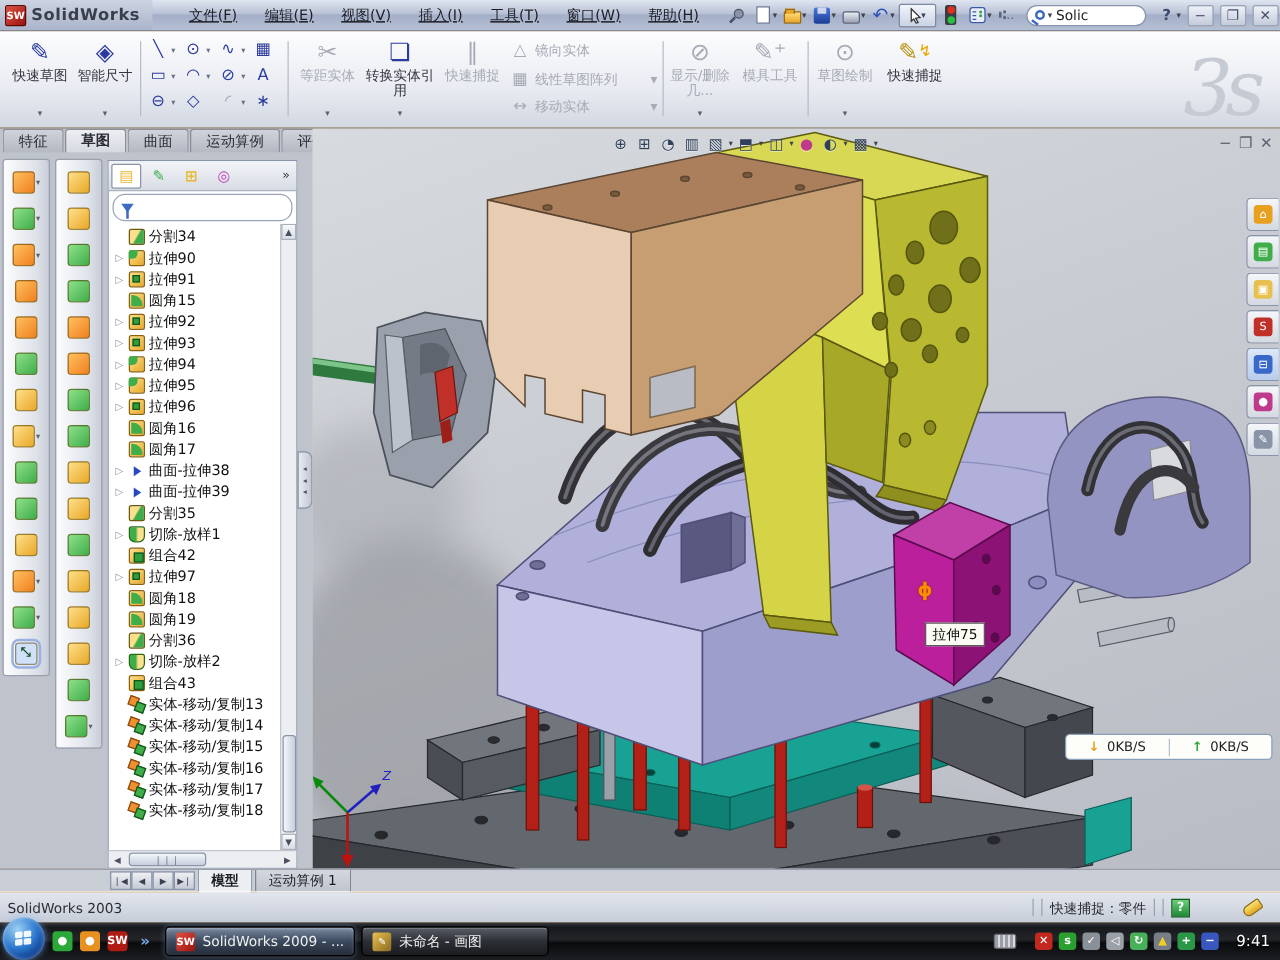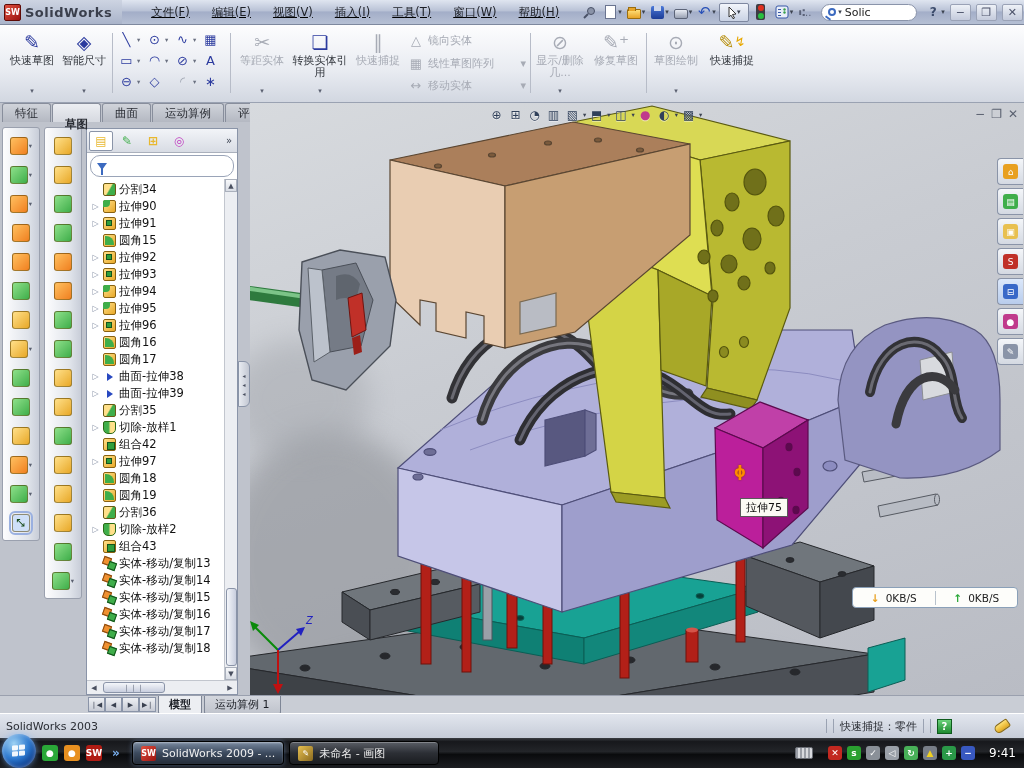--- a/index.html
+++ b/index.html
@@ -57,21 +57,21 @@
   .rowitem { display:flex; align-items:center; gap:4px; font-size:11px; color:#a7abb5; height:19px; }
   .rowitem .ric { font-size:13px; color:#a7abb5; width:16px; text-align:center; }
   #watermark { position:absolute; right:18px; top:18px; font-family:"DejaVu Serif","Liberation Serif",serif; font-style:italic; font-size:62px; color:#c6cad2; line-height:56px; letter-spacing:-6px; }
 
   
   #main { position:absolute; left:0; top:103px; width:1024px; height:592px; background:#bfc3cc; }
   #cmdtabs { position:absolute; left:2px; top:0; display:flex; height:19px; }
   .ctab { font-size:11.5px; color:#2a2d34; background:linear-gradient(#d0d3da,#b4b8c2);
     border:1px solid #888e9c; border-bottom:none; padding:2px 12px 0; margin-right:1px;
     border-radius:3px 3px 0 0; }
-  .ctab.active { background:linear-gradient(#eceef2,#d6d9e0); font-weight:bold; padding-top:13px; height:19px; z-index:2; }
+  .ctab.active { background:linear-gradient(#eceef2,#d6d9e0); font-weight:bold; padding-top:1px; height:19px; z-index:2; }
 
   
   .toolcol { position:absolute; width:38px; border:1px solid #9aa0ae; border-radius:3px;
     background:linear-gradient(90deg,#fdfdfe,#dfe3ea 70%,#c8cdd8); padding:3px 0; }
   .tico { height:29px; display:flex; align-items:center; justify-content:center; gap:1px; }
   .tglyph { width:18px; height:18px; border-radius:3px; border:1px solid rgba(90,70,10,.55);
     display:flex; align-items:center; justify-content:center; font-size:10px; color:#174a1a; font-weight:bold; }
   .tico .tdd { font-size:6.5px; color:#5a6070; }
   .tico.selected .tglyph { outline:2px solid #9ab0e0; outline-offset:1px; background:#cfe0f8 !important; }
 
@@ -347,32 +347,33 @@
         </div>
     </div>
     <div class="tb-sep" style="left:530px;"></div>
     <div class="tb-big disabled" style="left:534px;">
       <span class="bicon">⊘</span>
       <span class="blabel">显示/删除几...</span>
         <span class="bdd">▾</span>
     </div>
     <div class="tb-big disabled" style="left:590px;">
       <span class="bicon">✎⁺</span>
-      <span class="blabel">修复草图</span>
+      <span class="blabel">模具工具</span>
     </div>
     <div class="tb-sep" style="left:646px;"></div>
     <div class="tb-big disabled" style="left:650px;">
       <span class="bicon">⊙</span>
       <span class="blabel">草图绘制</span>
         <span class="bdd">▾</span>
     </div>
     <div class="tb-big" style="left:706px;">
       <span class="bicon" style="color:#b89010;">✎<span style="color:#e8a800;font-size:13px;">↯</span></span>
       <span class="blabel">快速捕捉</span>
     </div>
+    <div id="watermark">3s</div>
   </div>
 
   <div id="main">
 
     <div id="cmdtabs">
         <span class="ctab">特征</span>
         <span class="ctab active">草图</span>
         <span class="ctab">曲面</span>
         <span class="ctab">运动算例</span>
         <span class="ctab">评估</span>

